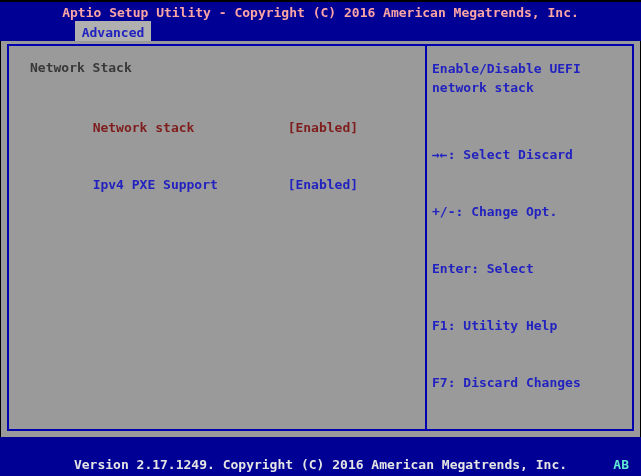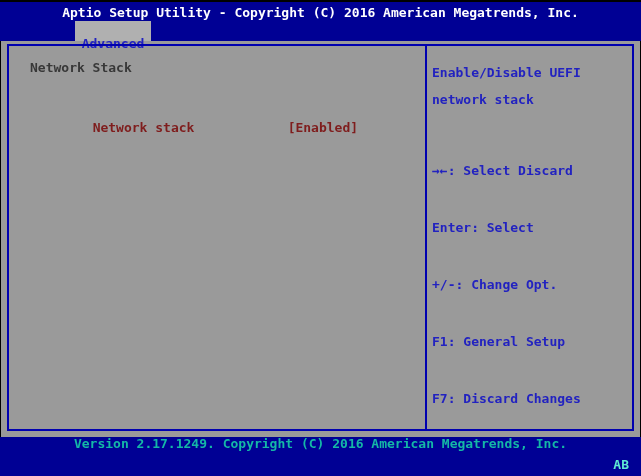--- a/index.html
+++ b/index.html
@@ -7,79 +7,82 @@
     position:relative;width:641px;height:476px;box-sizing:border-box;
     background:#9a9a9a;overflow:hidden;
     font-family:"DejaVu Sans Mono","Liberation Mono",monospace;
     font-size:13px;font-weight:bold;line-height:14px;
     box-shadow:inset 0 0 0 1px #000;
   }
   .header{
     position:absolute;top:0;left:0;width:641px;height:41px;box-sizing:border-box;
     background:#000094;border-top:2px solid #000;
   }
-  .header-title{padding-top:4px;text-align:center;color:#ffffff;}
+  .header-title{padding-top:4px;text-align:center;color:#fca5a5;}
   .tab{
     position:absolute;top:21px;left:75px;width:76px;height:20px;box-sizing:border-box;
-    background:#b0b0b0;color:#2222c0;text-align:center;padding-top:16px;
+    background:#b0b0b0;color:#2222c0;text-align:center;padding-top:5px;
   }
   .main-box{
     position:absolute;top:44px;left:7px;width:627px;height:387px;box-sizing:border-box;
     border:2px solid #0000b0;display:flex;
   }
   .left-pane{width:416px;box-sizing:border-box;padding:15px 0 0 21px;}
   .section-title{color:#383838;margin-bottom:24px;}
   .item{line-height:19px;color:#2222c0;cursor:default;white-space:pre;}
   .item.selected{color:#7f1d1d;}
   .item .lbl{display:inline-block;width:195px;}
   .divider-v{width:2px;background:#0000b0;}
   .right-pane{flex:1;display:flex;flex-direction:column;}
   .help-desc{
     height:189px;box-sizing:border-box;padding:13px 18px 0 5px;
-    color:#2222c0;line-height:27px;word-wrap:break-word;
+    color:#2222c0;line-height:19px;word-wrap:break-word;
   }
   .divider-h{height:2px;background:#0000b0;}
   .key-list{padding:10px 2px 0 5px;color:#2222c0;line-height:19px;white-space:pre;}
   .footer{
     position:absolute;left:0;bottom:0;width:641px;height:39px;box-sizing:border-box;
     background:#000094;
   }
-  .version{padding-top:0;text-align:center;color:#14b8a6;}
+  .version{padding-top:21px;text-align:center;color:#e5e5e5;}
   .corner{position:absolute;right:12px;bottom:4px;color:#5eead4;}
 </style>
 </head>
 <body>
 
 <div class="screen">
 
   <div class="header">
     <div class="header-title">Aptio Setup Utility - Copyright (C) 2016 American Megatrends, Inc.</div>
   </div>
   <div class="tab">Advanced</div>
 
   <div class="main-box">
 
     <div class="left-pane">
       <div class="section-title">Network Stack</div>
 
       <div class="item selected">
         <span class="lbl">Network stack</span><span class="val">[Enabled]</span>
       </div>
+      <div class="item">
+        <span class="lbl">Ipv4 PXE Support</span><span class="val">[Enabled]</span>
+      </div>
     </div>
 
     <div class="divider-v"></div>
 
     <div class="right-pane">
       <div class="help-desc">Enable/Disable UEFI network stack</div>
       <div class="divider-h"></div>
       <div class="key-list">
         <div>→←: Select Discard</div>
+        <div>+/-: Change Opt.</div>
         <div>Enter: Select</div>
-        <div>+/-: Change Opt.</div>
-        <div>F1: General Setup</div>
+        <div>F1: Utility Help</div>
         <div>F7: Discard Changes</div>
         
         
         
       </div>
     </div>
 
   </div>
 
   <div class="footer">

